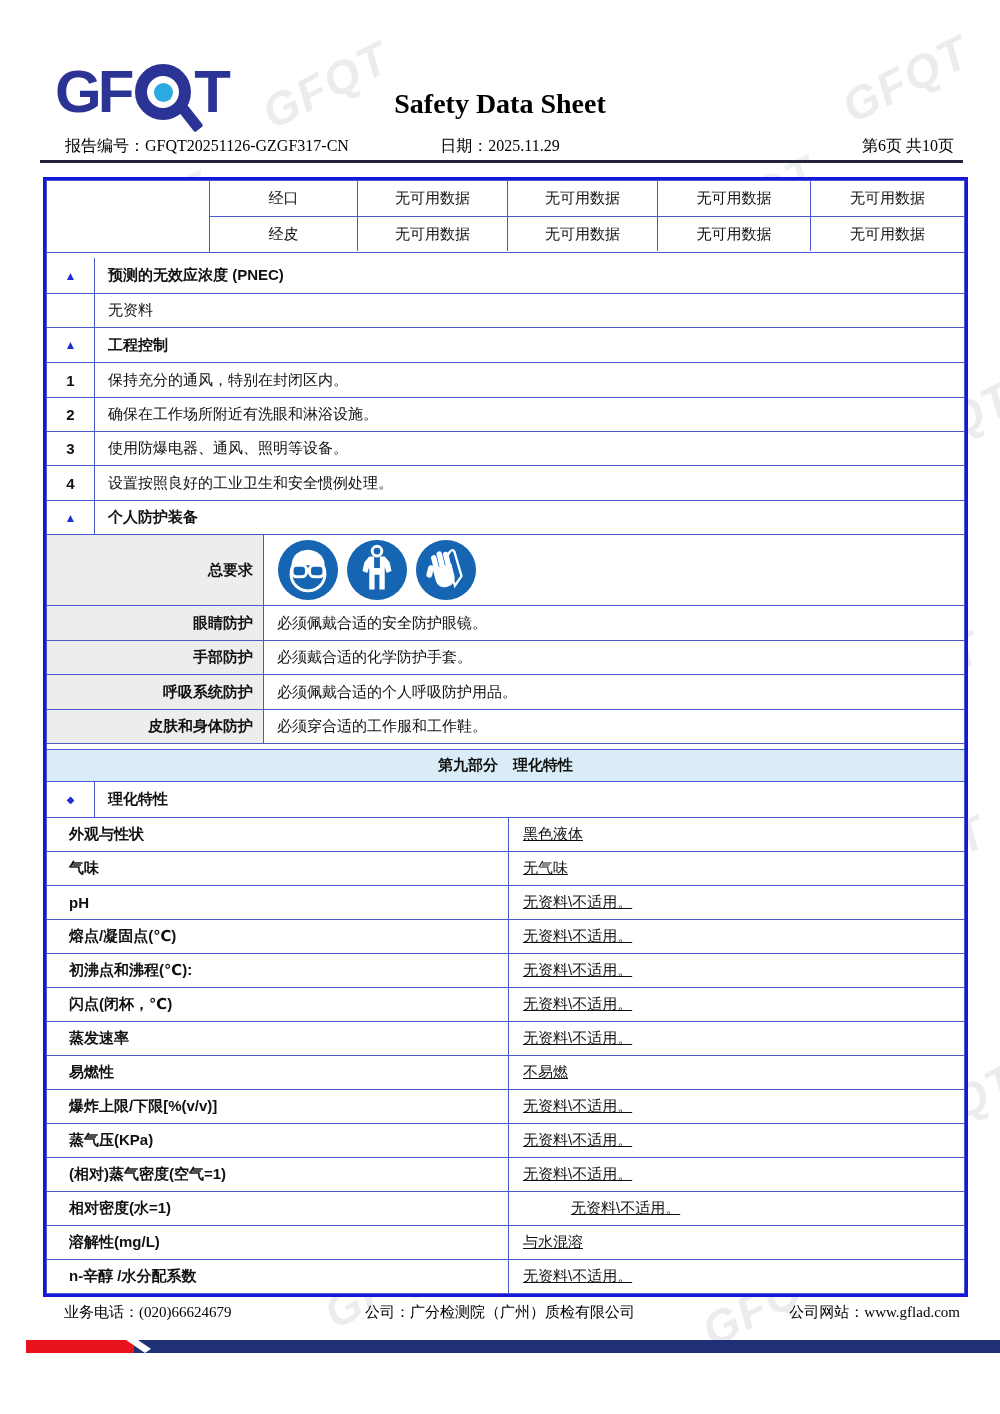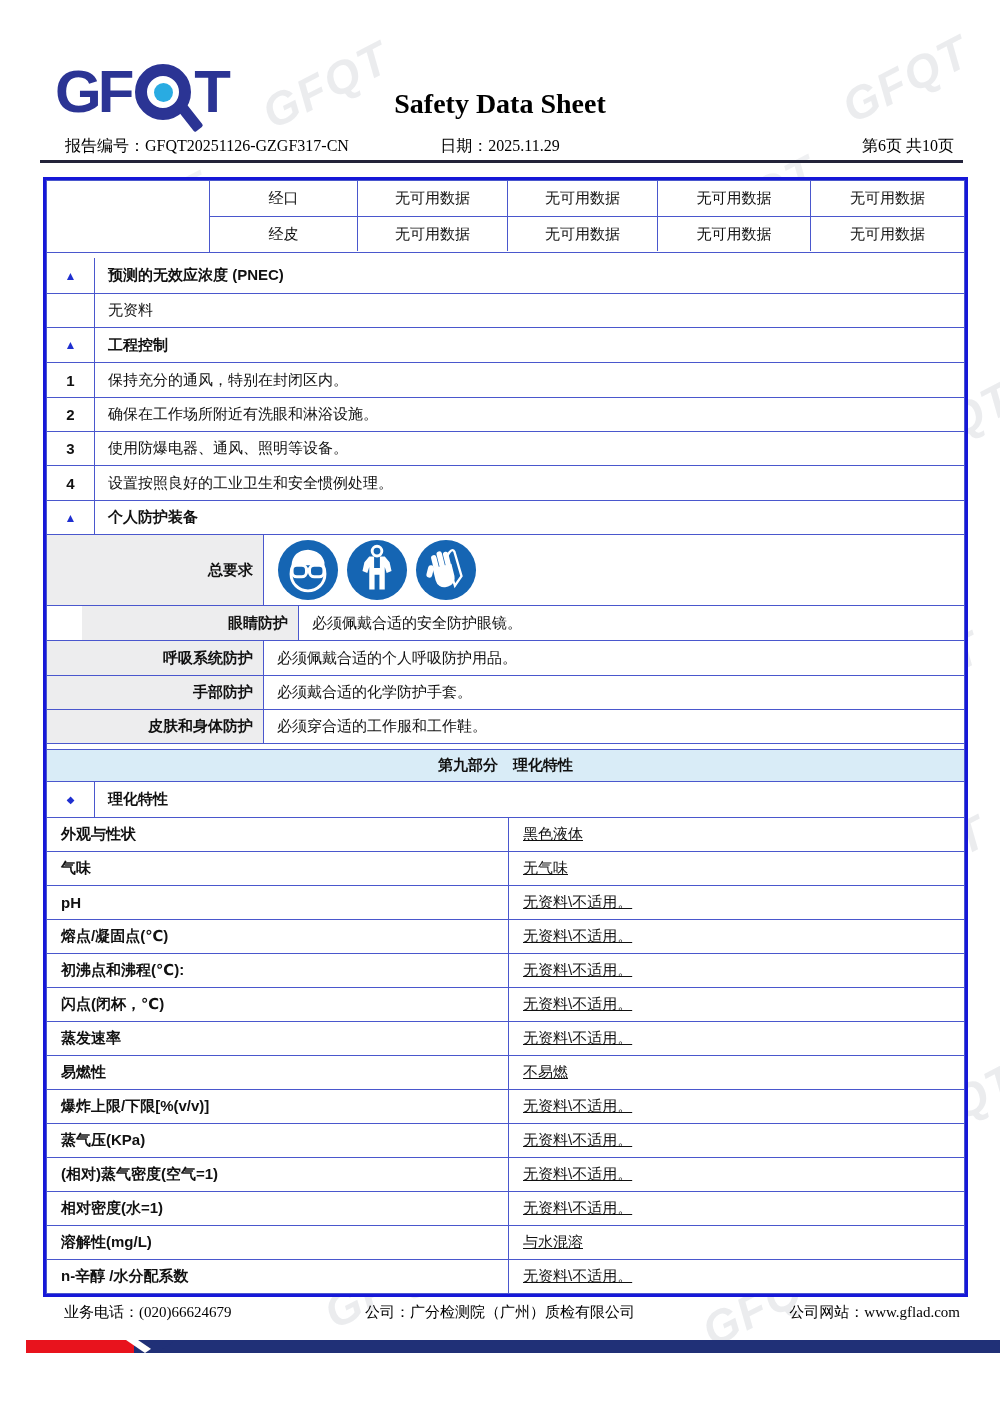--- a/index.html
+++ b/index.html
@@ -74,21 +74,21 @@
             font-weight:bold;font-size:15px;}
 
   
   .lab{width:217px;flex:0 0 auto;background:var(--labbg);border-right:1px solid var(--bi);
        display:flex;align-items:center;justify-content:flex-end;padding-right:10px;font-weight:bold;}
   .ppe-icons{flex:1;display:flex;align-items:center;gap:7px;padding-left:13px;}
   .ppe-icon{width:62px;height:62px;flex:0 0 auto;}
 
   
   .pname{width:462px;flex:0 0 auto;border-right:1px solid var(--bi);display:flex;
-         align-items:center;padding-left:14px;font-weight:bold;}
+         align-items:center;padding-left:22px;font-weight:bold;}
   .pval{flex:1;display:flex;align-items:center;padding-left:14px;text-decoration:underline;}
 
   
   .ftr{position:absolute;left:0;top:1303px;width:1000px;height:24px;
        font-family:"Liberation Serif","DejaVu Serif",serif;font-size:15px;color:#000;z-index:2;}
   .ft-left{position:absolute;left:64px;}
   .ft-center{position:absolute;left:50%;transform:translateX(-50%);}
   .ft-right{position:absolute;right:40px;}
   .ftr-bar{position:absolute;left:26px;top:1340px;width:974px;height:13px;background:var(--fnavy);z-index:2;}
   .ftr-red{position:absolute;left:0;top:0;width:108px;height:13px;background:var(--fred);}
@@ -242,33 +242,33 @@
               <rect x="26.4" y="11.5" width="5.6" height="19" rx="2.8"></rect>
               <rect x="32.8" y="13.5" width="5.6" height="17" rx="2.8"></rect>
               <path d="M19 27 h20 v13 a9 9 0 0 1 -9 9 h-2 a9 9 0 0 1 -9 -9 Z"></path>
               <rect x="13" y="23" width="6" height="13" rx="3" transform="rotate(28 16 29)"></rect>
             </g>
           </g>
         </svg>
       </div>
     </div>
 
-    <div class="t-row" style="height:35px;padding-left:35px;">
+    <div class="t-row" style="height:35px;">
       <div class="lab">眼睛防护</div>
       <div class="ccol">必须佩戴合适的安全防护眼镜。</div>
     </div>
+    <div class="t-row" style="height:34px;">
+      <div class="lab">手部防护</div>
+      <div class="ccol">必须戴合适的化学防护手套。</div>
+    </div>
     <div class="t-row" style="height:35px;">
       <div class="lab">呼吸系统防护</div>
       <div class="ccol">必须佩戴合适的个人呼吸防护用品。</div>
     </div>
     <div class="t-row" style="height:34px;">
-      <div class="lab">手部防护</div>
-      <div class="ccol">必须戴合适的化学防护手套。</div>
-    </div>
-    <div class="t-row" style="height:34px;">
       <div class="lab">皮肤和身体防护</div>
       <div class="ccol">必须穿合适的工作服和工作鞋。</div>
     </div>
 
     <div class="sep"></div>
 
     <div class="sec-head">第九部分　理化特性</div>
 
     <div class="t-row first" style="height:35px;">
       <div class="bcol">
@@ -314,21 +314,21 @@
       <div class="pval">无资料\不适用。</div>
     </div>
     <div class="t-row" style="height:34px;">
       <div class="pname">蒸气压(KPa)</div>
       <div class="pval">无资料\不适用。</div>
     </div>
     <div class="t-row" style="height:34px;">
       <div class="pname">(相对)蒸气密度(空气=1)</div>
       <div class="pval">无资料\不适用。</div>
     </div>
-    <div class="t-row" style="height:34px;">
+    <div class="t-row" style="height:34px;gap:48px;">
       <div class="pname">相对密度(水=1)</div>
       <div class="pval">无资料\不适用。</div>
     </div>
     <div class="t-row" style="height:34px;">
       <div class="pname">溶解性(mg/L)</div>
       <div class="pval">与水混溶</div>
     </div>
     <div class="t-row" style="height:34px;">
       <div class="pname">n-辛醇 /水分配系数</div>
       <div class="pval">无资料\不适用。</div>

